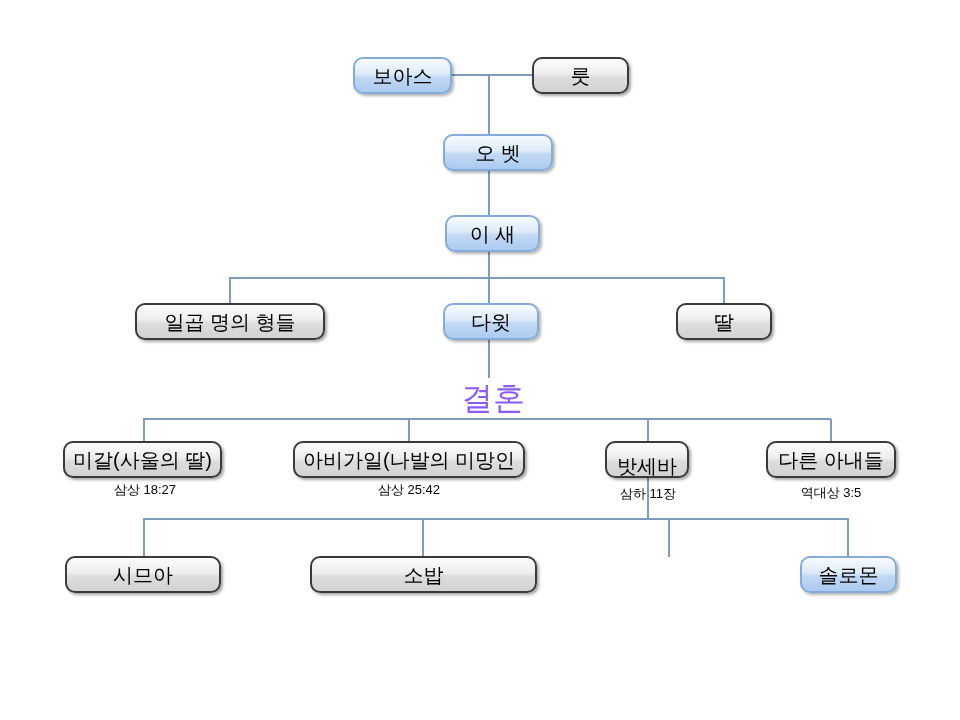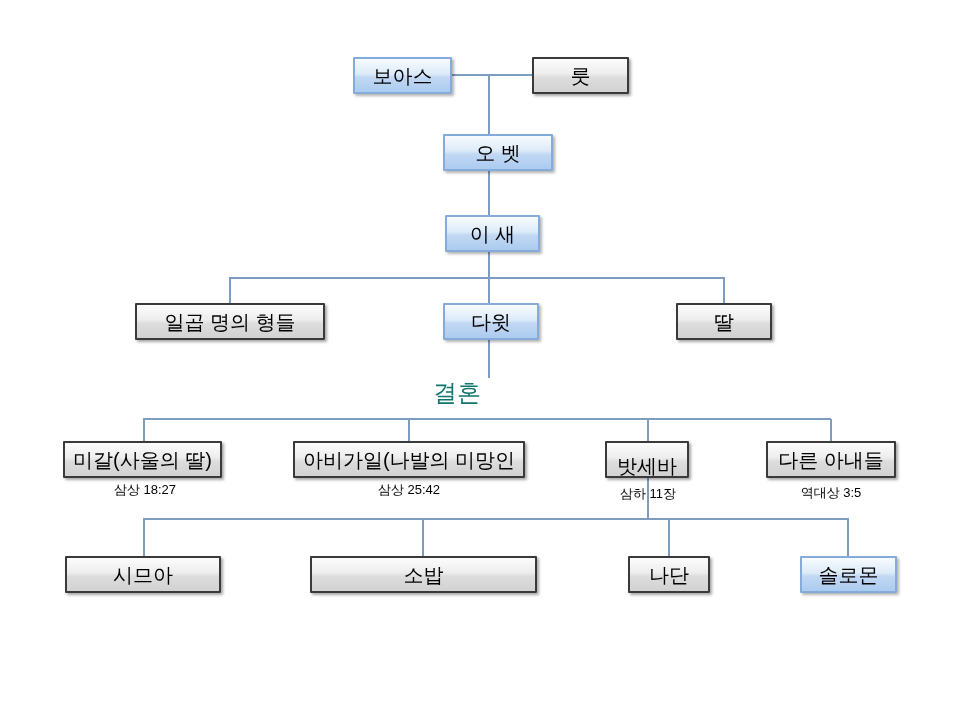--- a/index.html
+++ b/index.html
@@ -10,21 +10,21 @@
     background: #ffffff;
     font-family: "Liberation Sans", "DejaVu Sans", sans-serif;
     color: #000000;
     overflow: hidden;
   }
   .node {
     position: absolute;
     display: flex;
     align-items: center;
     justify-content: center;
-    border-radius: 1px;
+    border-radius: 10px;
     font-size: 20px;
     line-height: 1;
     white-space: nowrap;
     z-index: 3;
     box-sizing: border-box;
   }
   .node.blue {
     border: 2px solid #85ABDB;
     background: linear-gradient(180deg, #f7fbfe 0%, #dcebf9 45%, #c2d8f3 55%, #abcbf0 100%);
     box-shadow: 2px 2px 3px rgba(0,0,0,0.30);
@@ -44,24 +44,25 @@
   .ref {
     position: absolute;
     font-size: 13px;
     text-align: center;
     white-space: nowrap;
     z-index: 2;
     color: #000000;
   }
   .marriage {
     position: absolute;
-    font-size: 24px;
+    font-size: 32px;
+    text-align: center;
     white-space: nowrap;
     z-index: 2;
-    color: #0f766e;
+    color: #8b5cf6;
   }
 </style>
 </head>
 <body>
 
 <div id="canvas">
 
   <div class="hline" style="left:452px; top:74px; width:80px;"></div>
   <div class="vline" style="left:488px; top:75px; height:60px;"></div>
   <div class="vline" style="left:488px; top:170px; height:46px;"></div>
@@ -127,20 +128,17 @@
   <div class="ref" style="left:349px; top:481px; width:120px;">삼상 25:42</div>
   <div class="ref" style="left:588px; top:477px; width:120px;margin-top:8px;">삼하 11장</div>
   <div class="ref" style="left:771px; top:484px; width:120px;">역대상 3:5</div>
 
   <div class="node gray" style="left:65px; top:556px; width:156px; height:37px;">
     <span>시므아</span>
   </div>
   <div class="node gray" style="left:310px; top:556px; width:227px; height:37px;">
     <span>소밥</span>
   </div>
-  <div class="node gray" style="left:628px; top:556px; width:82px; height:37px;">
-    <span>나단</span>
-  </div>
   <div class="node blue" style="left:800px; top:556px; width:97px; height:37px;">
     <span>솔로몬</span>
   </div>
 
 </div>
 
 </body></html>

